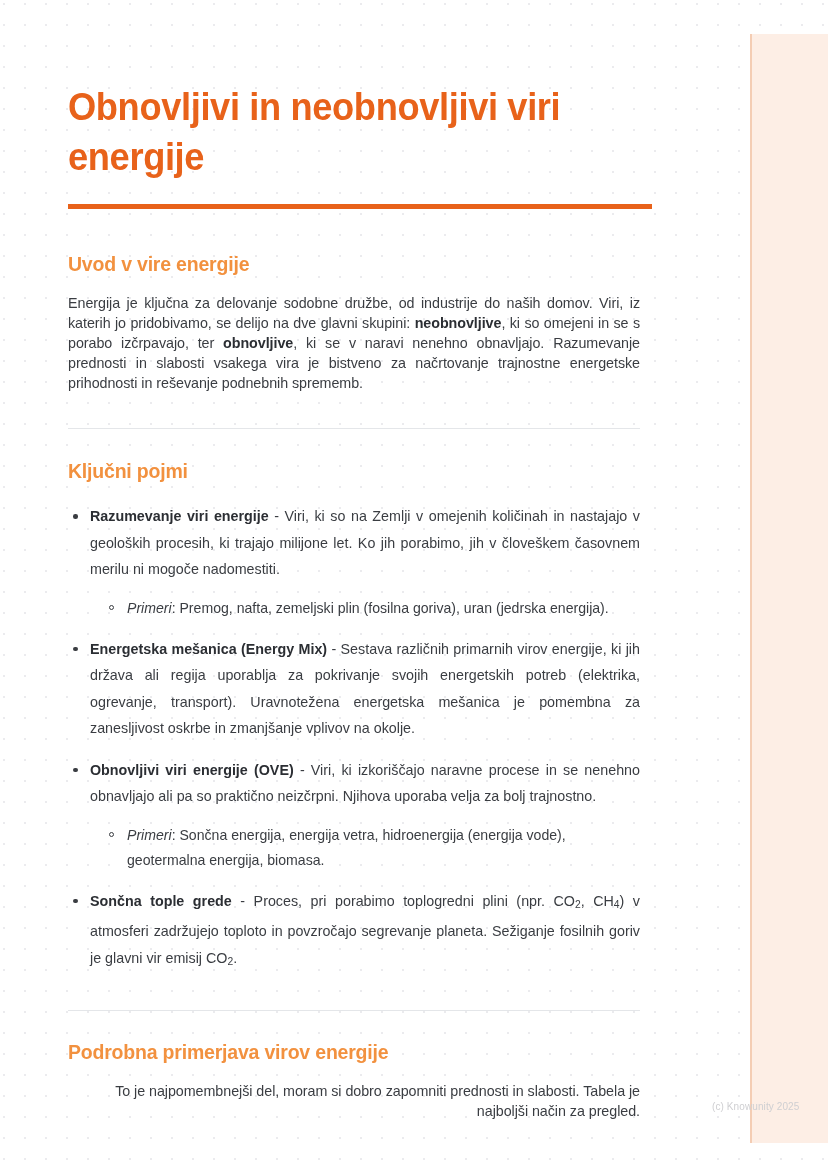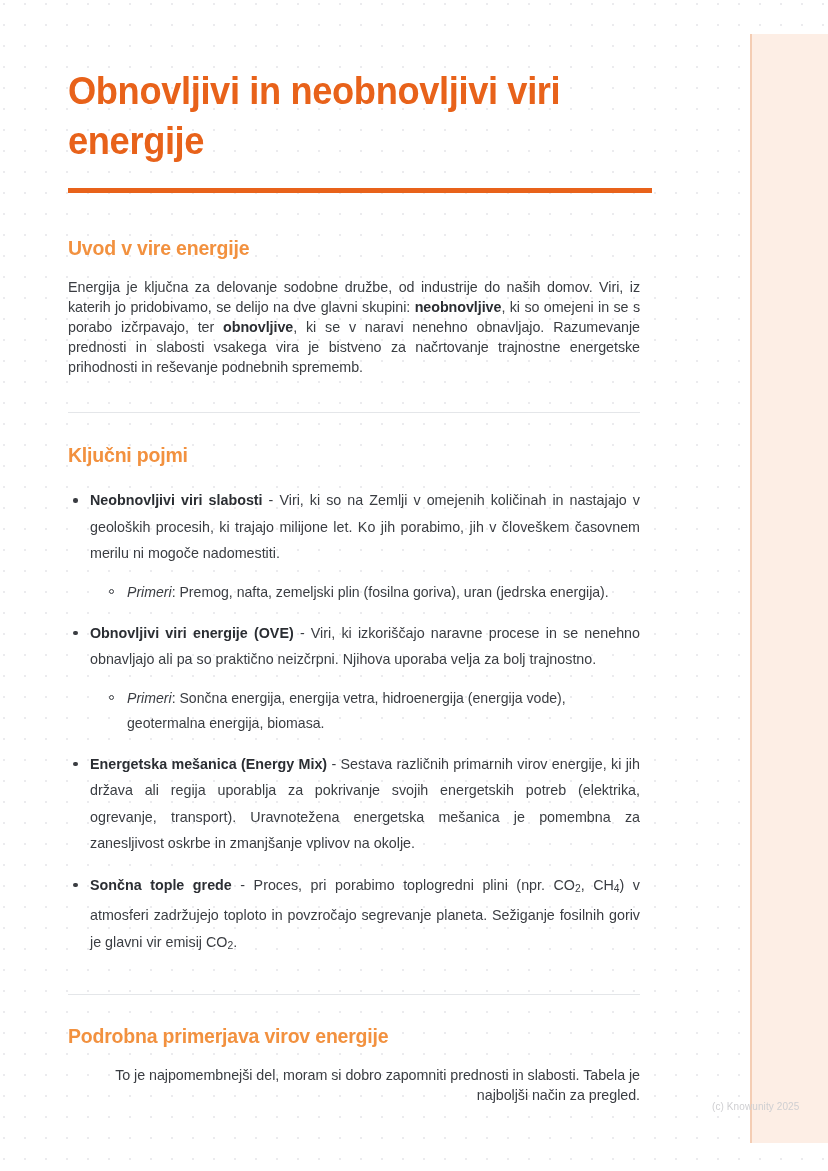--- a/index.html
+++ b/index.html
@@ -42,21 +42,21 @@
     left: 750px;
     width: 3px;
     bottom: 28px;
     background: #f4cdb4;
   }
 
   
   #content {
     position: absolute;
     left: 68px;
-    top: 0;
+    top: 16px;
     width: 572px;
   }
 
   
   .doc-title {
     margin: 0;
     padding-top: 66px;
     font-size: 39px;
     line-height: 50px;
     font-weight: 700;
@@ -202,47 +202,47 @@
     <p class="body"><span>Energija je ključna za delovanje sodobne družbe, od industrije do naših domov. Viri, iz katerih jo pridobivamo, se delijo na dve glavni skupini: </span><b>neobnovljive</b><span>, ki so omejeni in se s porabo izčrpavajo, ter </span><b>obnovljive</b><span>, ki se v naravi nenehno obnavljajo. Razumevanje prednosti in slabosti vsakega vira je bistveno za načrtovanje trajnostne energetske prihodnosti in reševanje podnebnih sprememb.</span></p>
 
     <div class="rule rule-1"></div>
 
     <h2 class="section-heading h-pojmi">Ključni pojmi</h2>
 
     <ul class="bullets">
 
       <li class="bullet">
         <span class="marker-dot"></span>
-        <span class="btext"><b>Neobnovljivi viri slabosti</b><span> - Viri, ki so na Zemlji v omejenih količinah in nastajajo v geoloških procesih, ki trajajo milijone let. Ko jih porabimo, jih v človeškem časovnem merilu ni mogoče nadomestiti.</span></span>
+        <span class="btext"><b>Razumevanje viri energije</b><span> - Viri, ki so na Zemlji v omejenih količinah in nastajajo v geoloških procesih, ki trajajo milijone let. Ko jih porabimo, jih v človeškem časovnem merilu ni mogoče nadomestiti.</span></span>
         <ul class="subbullets">
           <li class="subbullet">
             <span class="marker-ring"></span>
             <i>Primeri</i><span>: Premog, nafta, zemeljski plin (fosilna goriva), uran (jedrska energija).</span>
           </li>
         </ul>
+      </li>
+
+      <li class="bullet">
+        <span class="marker-dot"></span>
+        <span class="btext"><b>Energetska mešanica (Energy Mix)</b><span> - Sestava različnih primarnih virov energije, ki jih država ali regija uporablja za pokrivanje svojih energetskih potreb (elektrika, ogrevanje, transport). Uravnotežena energetska mešanica je pomembna za zanesljivost oskrbe in zmanjšanje vplivov na okolje.</span></span>
       </li>
 
       <li class="bullet">
         <span class="marker-dot"></span>
         <span class="btext"><b>Obnovljivi viri energije (OVE)</b><span> - Viri, ki izkoriščajo naravne procese in se nenehno obnavljajo ali pa so praktično neizčrpni. Njihova uporaba velja za bolj trajnostno.</span></span>
         <ul class="subbullets">
           <li class="subbullet">
             <span class="marker-ring"></span>
             <i>Primeri</i><span>: Sončna energija, energija vetra, hidroenergija (energija vode), geotermalna energija, biomasa.</span>
           </li>
         </ul>
       </li>
 
       <li class="bullet">
         <span class="marker-dot"></span>
-        <span class="btext"><b>Energetska mešanica (Energy Mix)</b><span> - Sestava različnih primarnih virov energije, ki jih država ali regija uporablja za pokrivanje svojih energetskih potreb (elektrika, ogrevanje, transport). Uravnotežena energetska mešanica je pomembna za zanesljivost oskrbe in zmanjšanje vplivov na okolje.</span></span>
-      </li>
-
-      <li class="bullet">
-        <span class="marker-dot"></span>
         <span class="btext"><b>Sončna tople grede</b><span> - Proces, pri porabimo toplogredni plini (npr. CO</span><sub>2</sub><span>, CH</span><sub>4</sub><span>) v atmosferi zadržujejo toploto in povzročajo segrevanje planeta. Sežiganje fosilnih goriv je glavni vir emisij CO</span><sub>2</sub><span>.</span></span>
       </li>
 
     </ul>
 
     <div class="rule rule-2"></div>
 
     <h2 class="section-heading h-primer">Podrobna primerjava virov energije</h2>
 
     <p class="body last-left">To je najpomembnejši del, moram si dobro zapomniti prednosti in slabosti. Tabela je najboljši način za pregled.</p>

